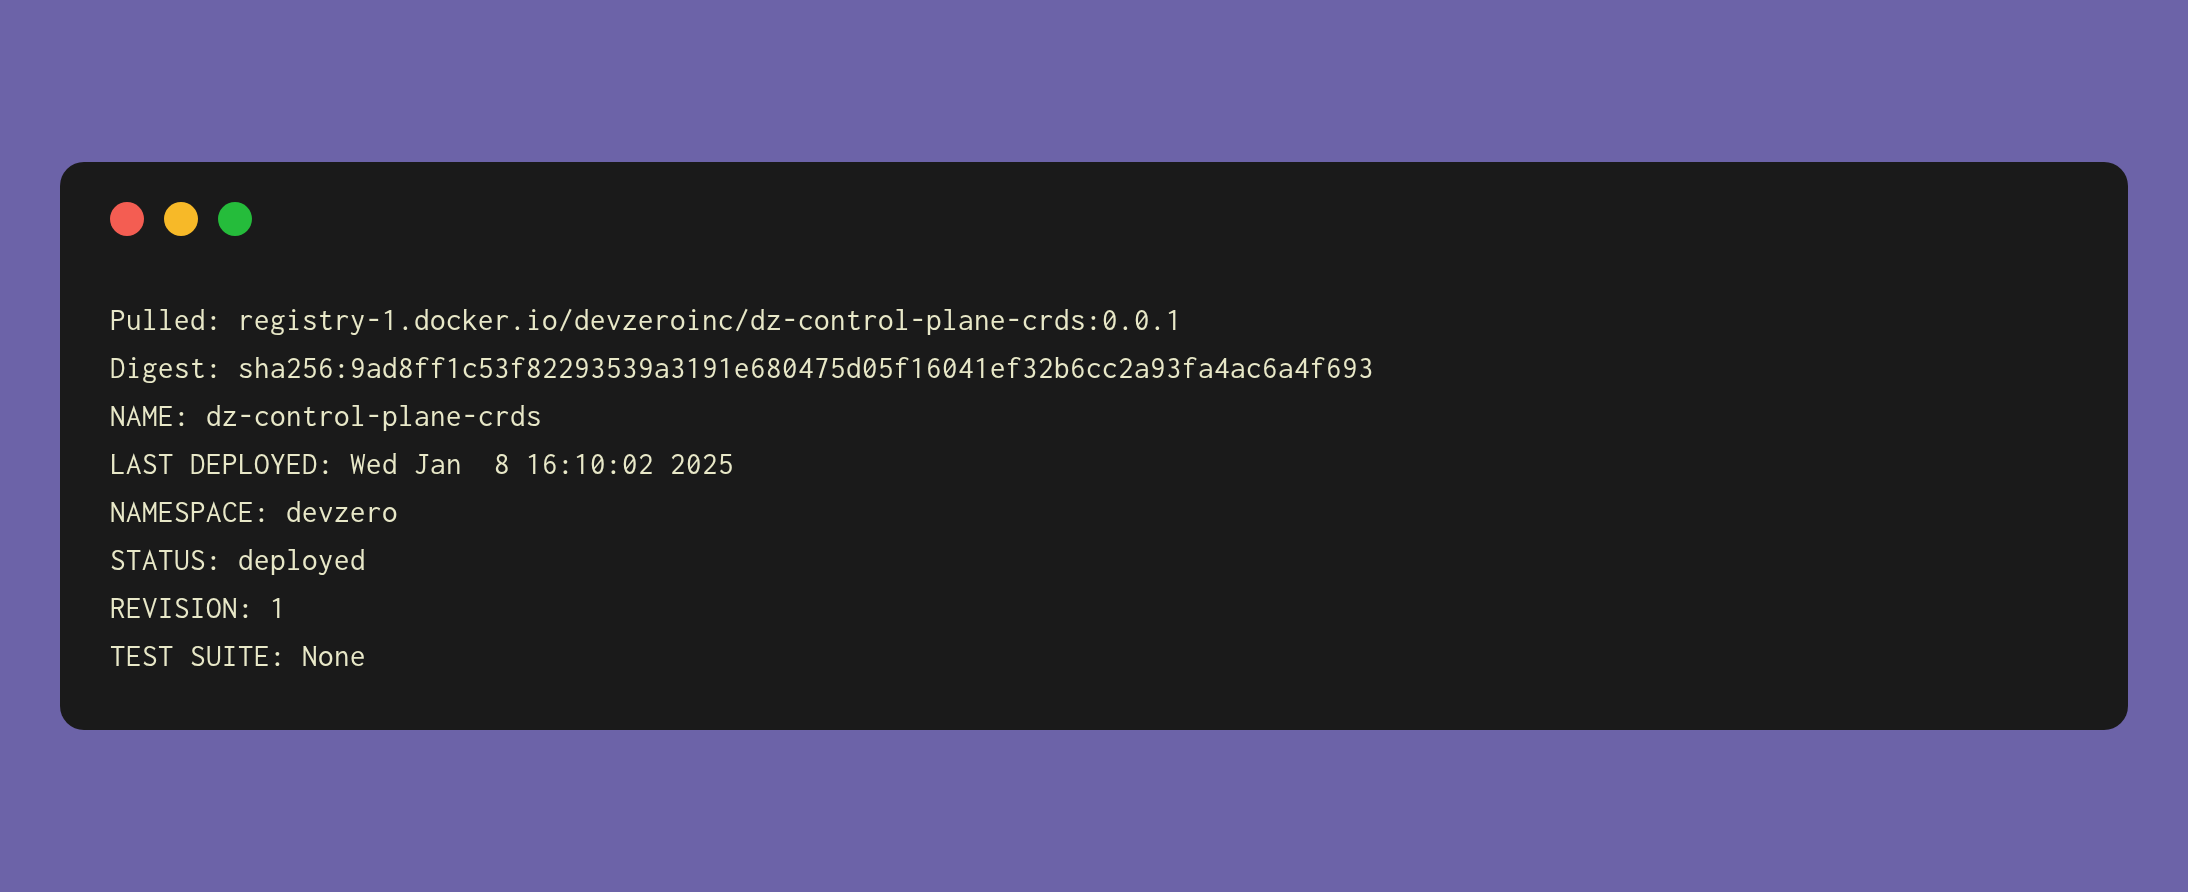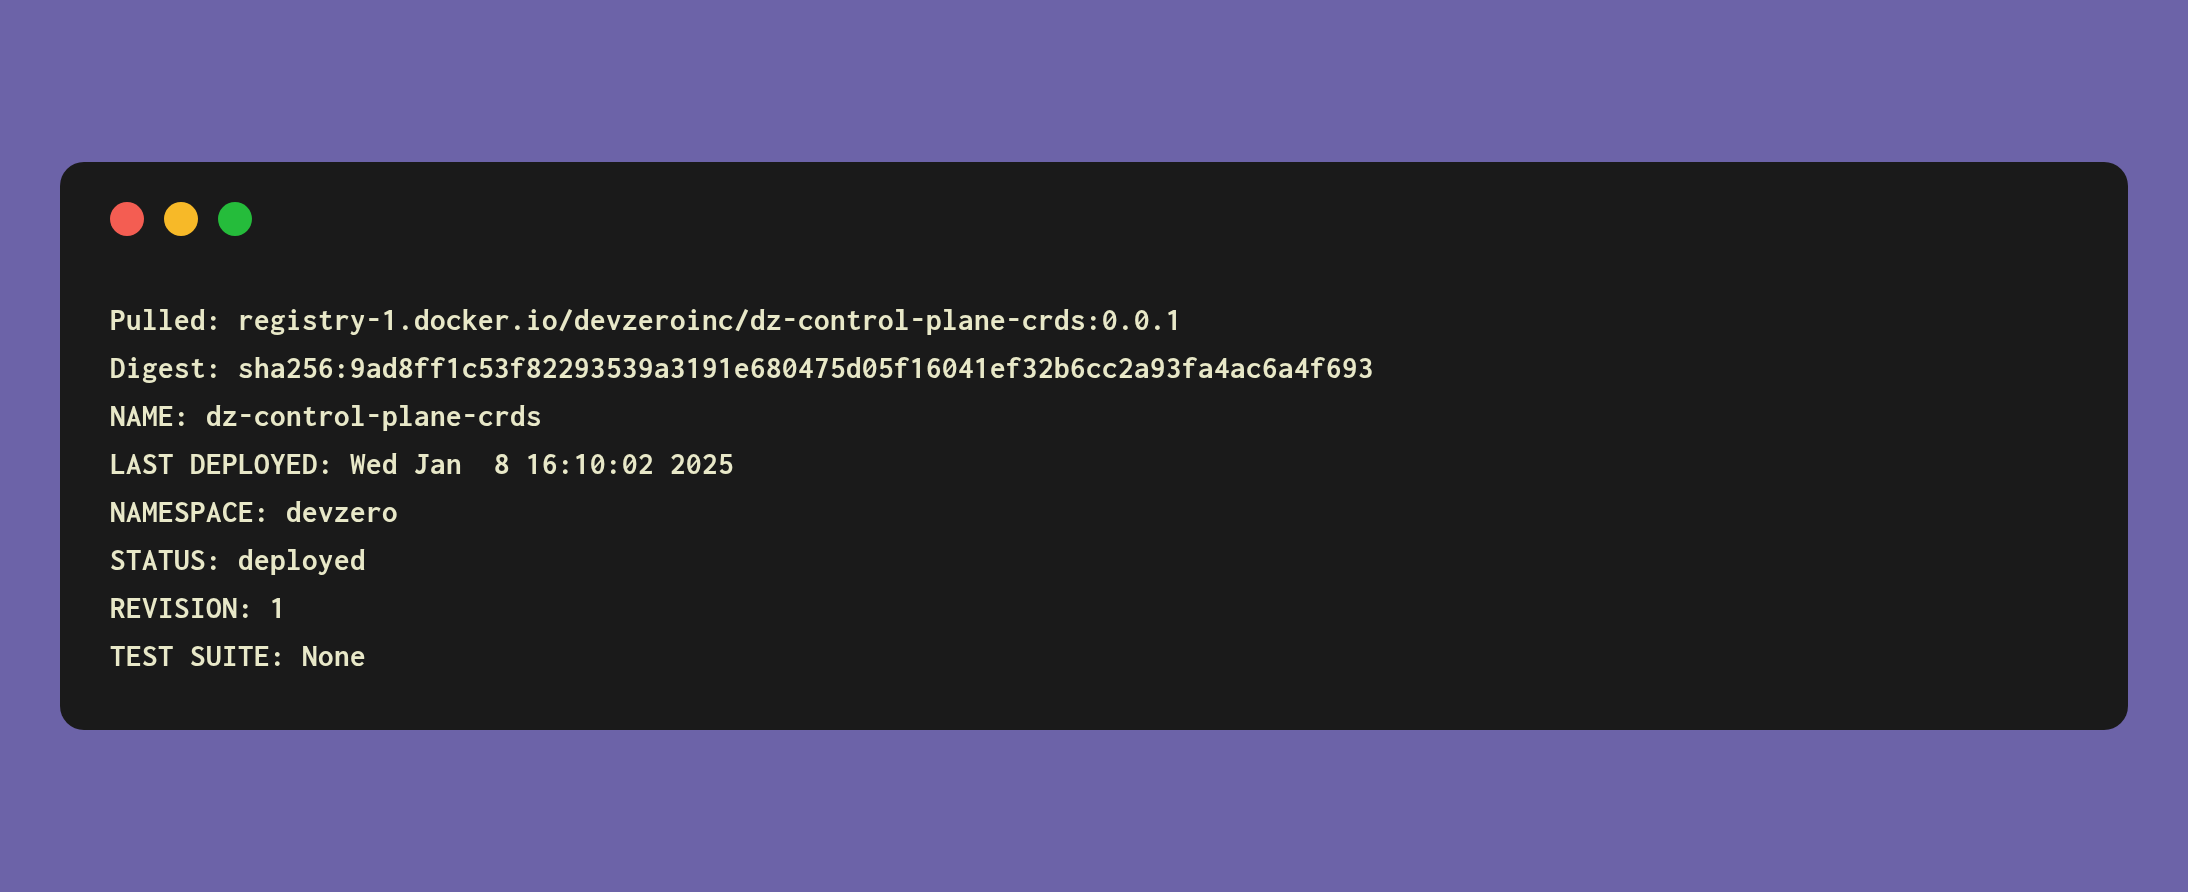--- a/index.html
+++ b/index.html
@@ -37,21 +37,21 @@
       background: #f7b928;
     }
     .maximize-btn {
       background: #25bc3b;
     }
     .terminal-content {
       color: #e8e8c8;
       font-size: 31px;
       line-height: 1.55;
       white-space: pre;
-      font-weight: 700;
+      font-weight: 400;
       letter-spacing: 0.5px;
     }
   </style>
 </head>
 <body>
 
 <div class="terminal-window">
   <div class="window-controls">
     <div class="window-control close-btn"></div>
     <div class="window-control minimize-btn"></div>

